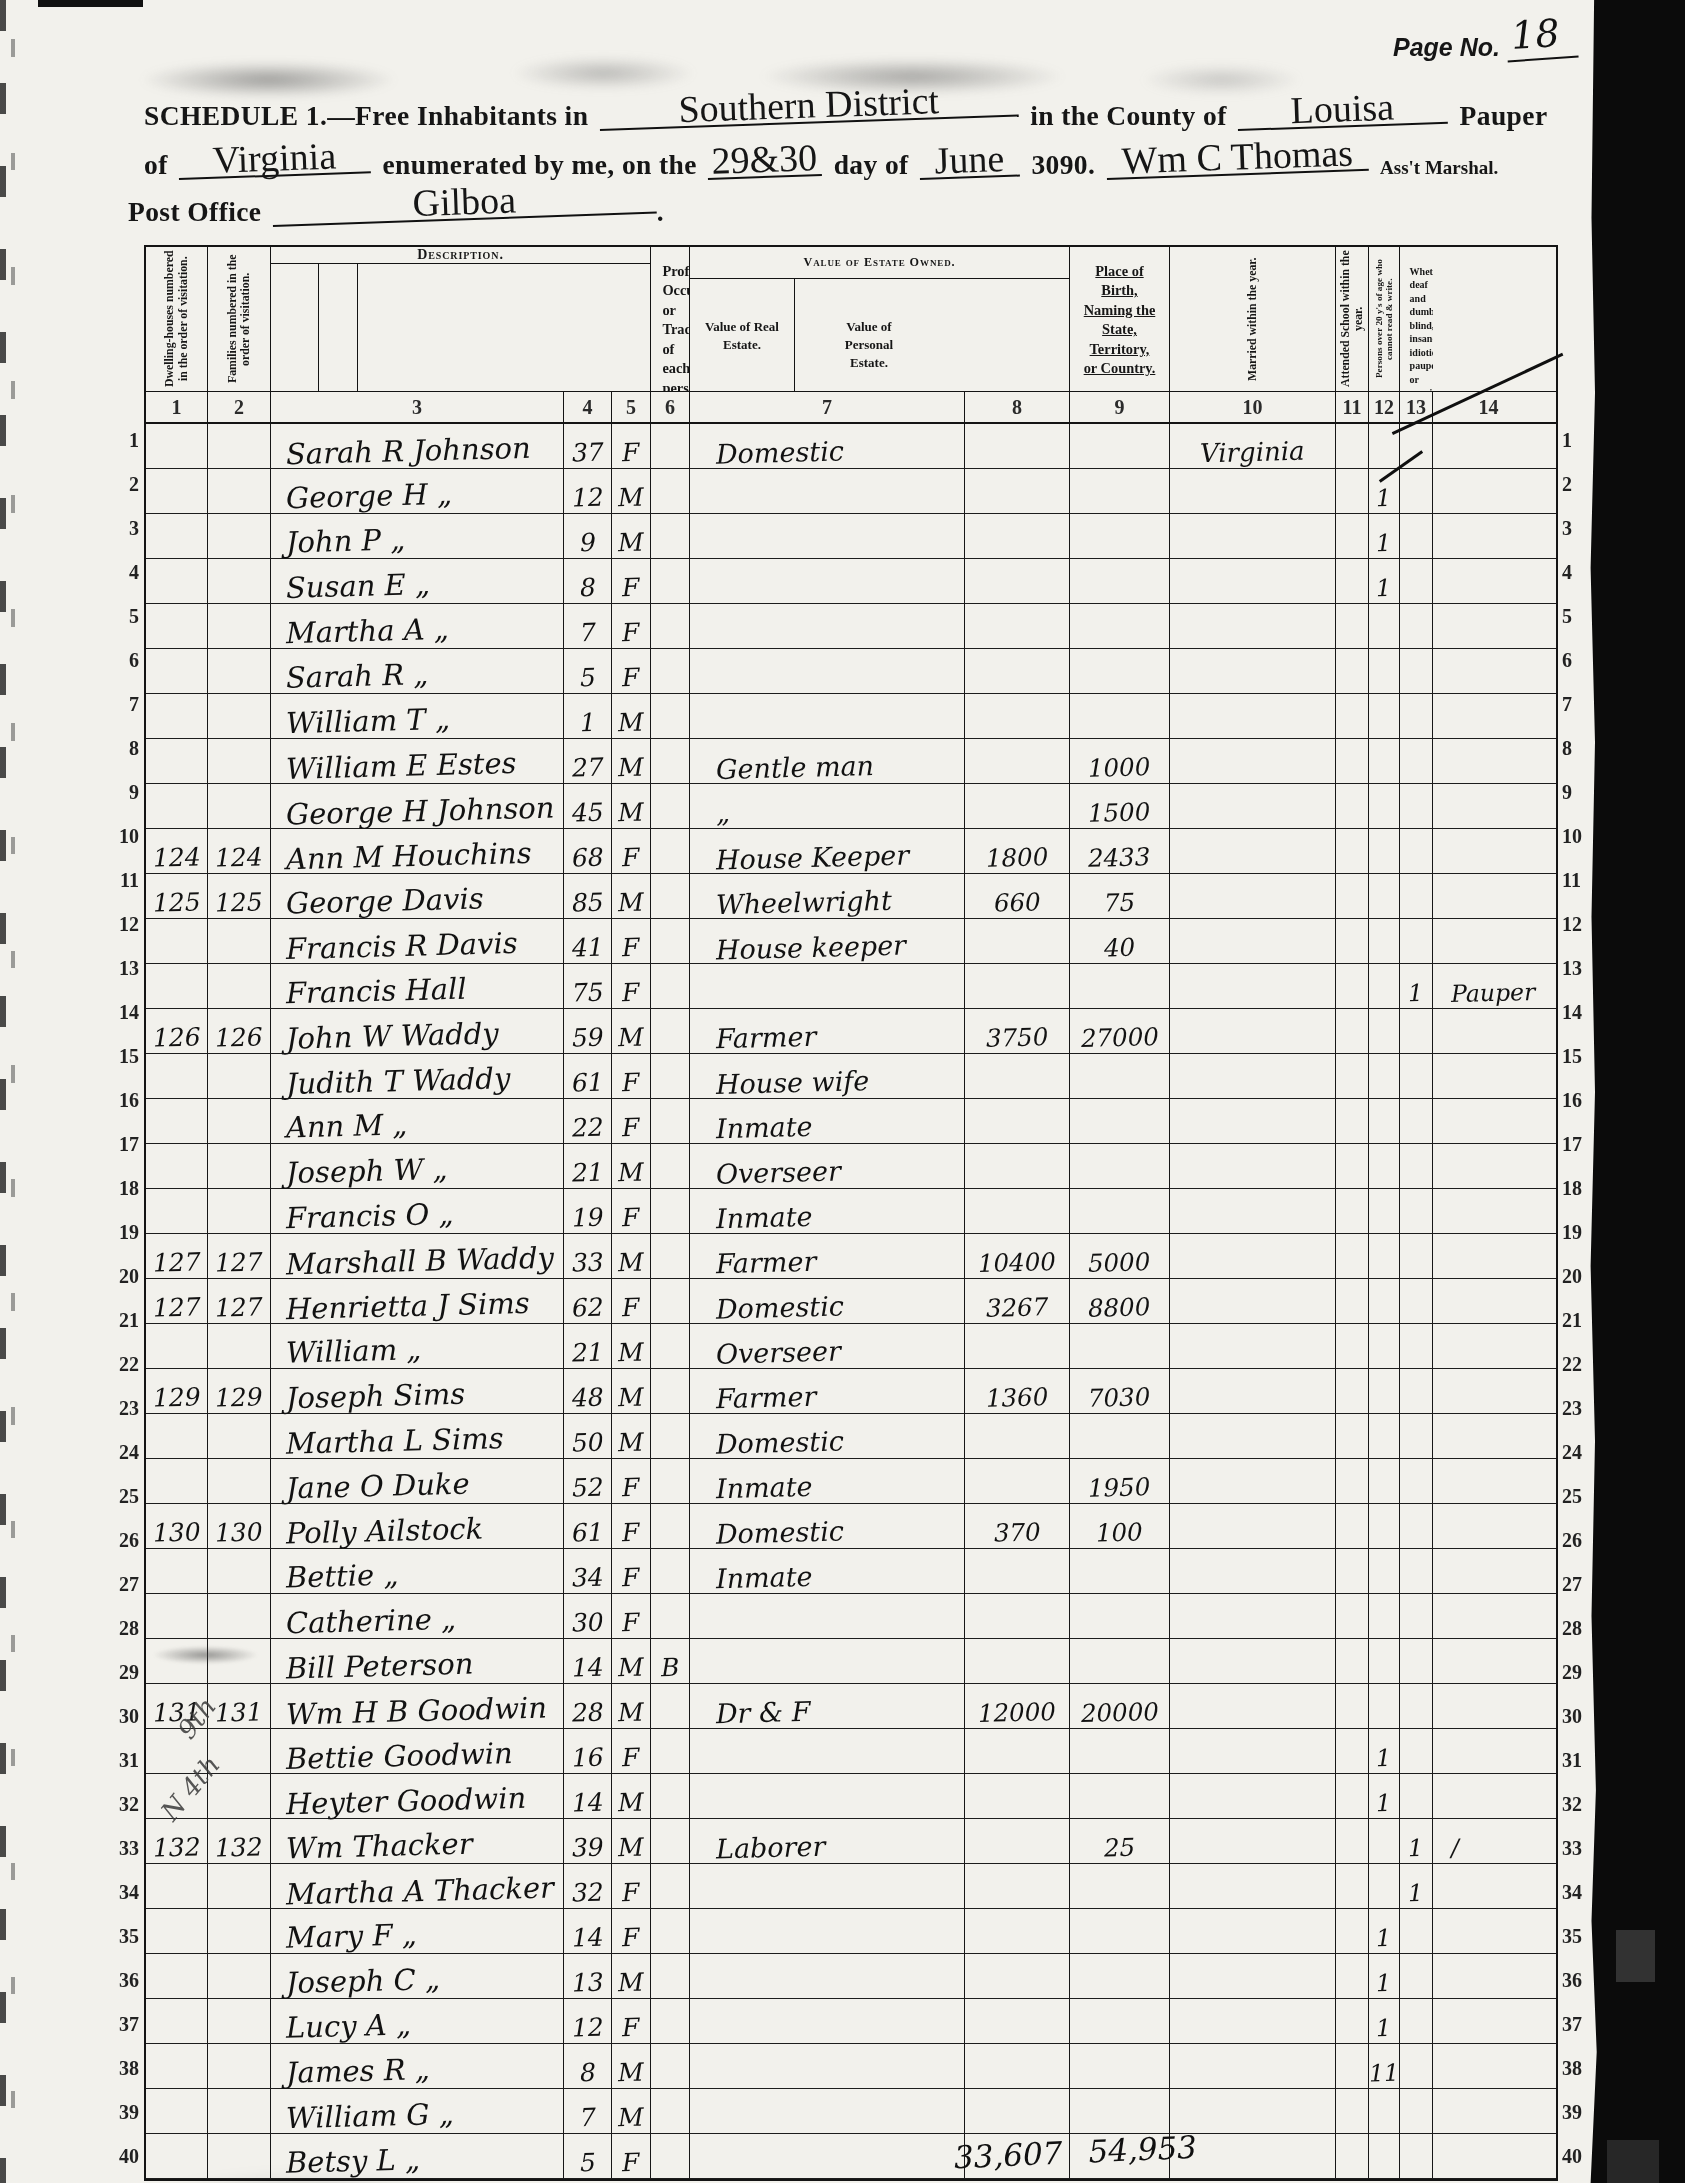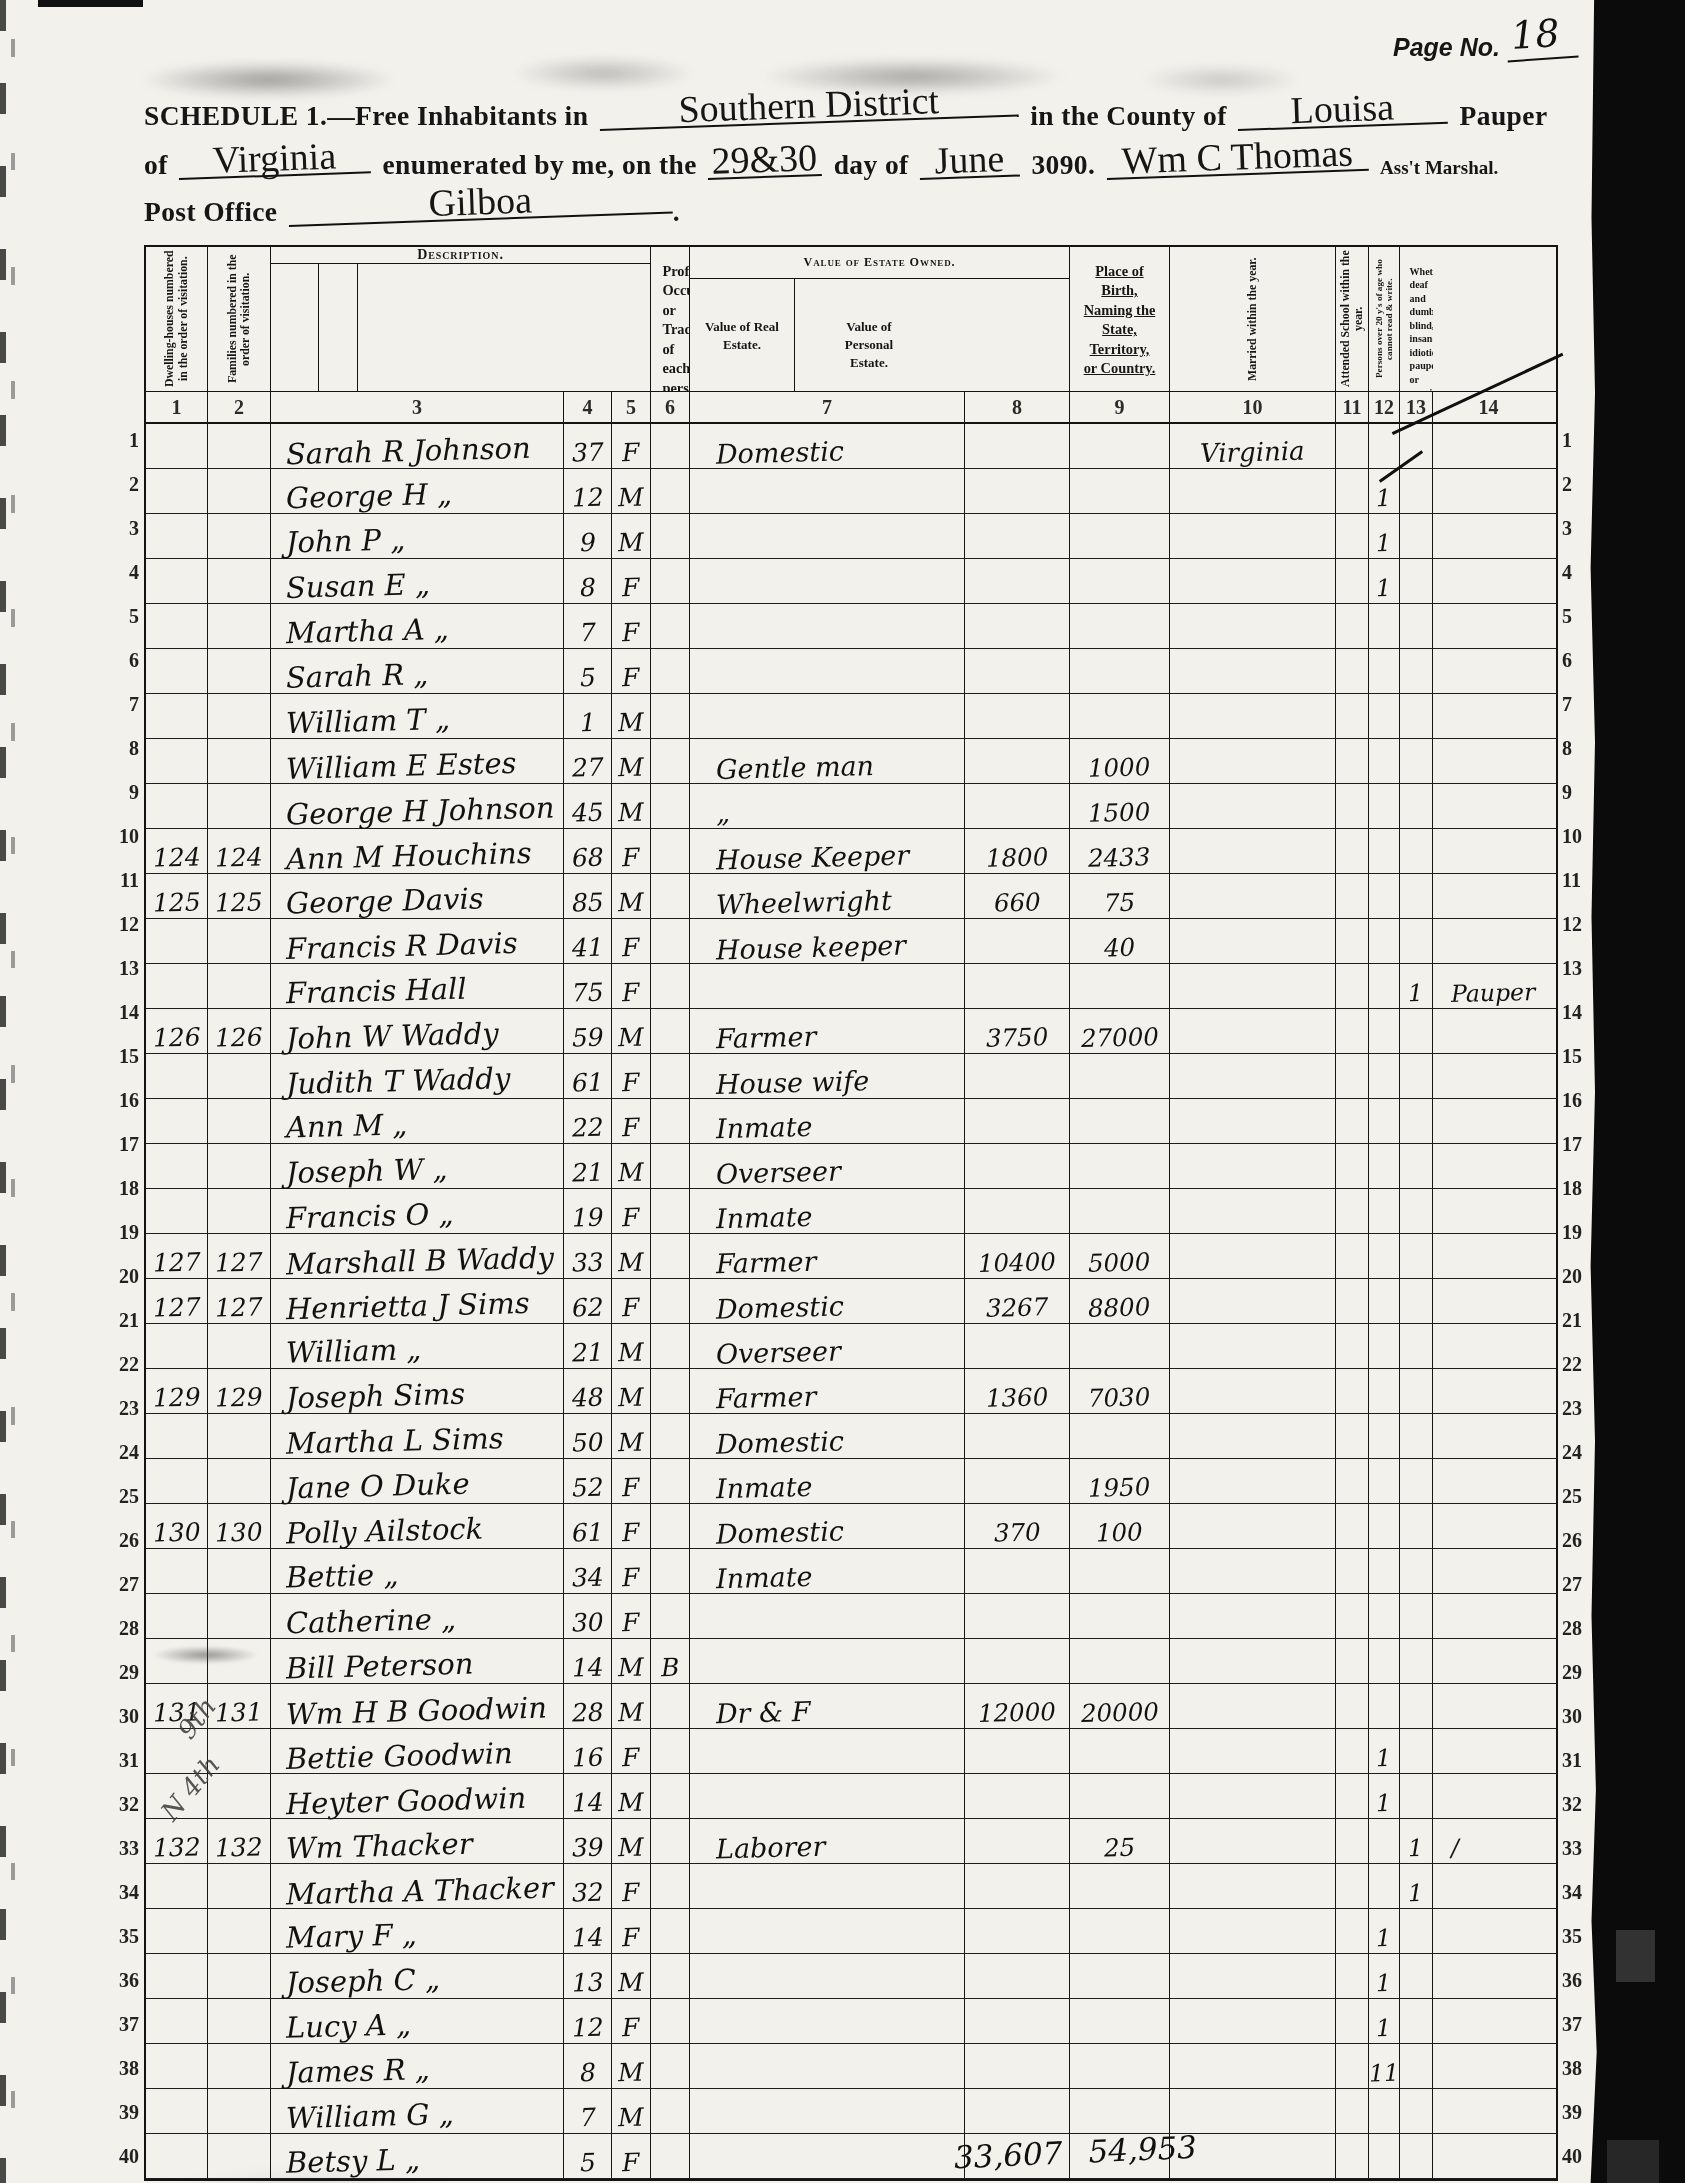--- a/index.html
+++ b/index.html
@@ -37,21 +37,21 @@
   .corner-mark{left:38px;top:0;width:105px;height:7px;background:#111;}
   
   .hw{font-family:"DejaVu Serif", serif;font-style:italic;color:#121212;}
   .print{font-family:Liberation Sans, sans-serif;}
   
   .pageno{position:absolute;left:1393px;top:33px;font-size:25px;font-style:italic;font-weight:bold;}
   .pageno-val{position:absolute;left:1506px;top:12.2px;font-size:38px;border-bottom:2.2px solid #111;padding:0 17.5px 1.7px 5.2px;transform:rotate(-4deg);}
   .titleline{position:absolute;display:flex;align-items:baseline;white-space:nowrap;}
   .t1{left:144px;top:95px;}
   .t2{left:144px;top:144px;}
-  .t3{left:144px;top:191px;}
+  .t3{left:128px;top:191px;}
   .tl-print{font-size:27.5px;font-weight:bold;letter-spacing:0.4px;}
   .tl-hw{font-size:38px;line-height:.9;border-bottom:2.2px solid #111;text-align:center;transform:rotate(-2deg);transform-origin:left bottom;}
   .sm{font-size:19px;font-weight:bold;}
   .w-district{min-width:419px;}
   .w-county{min-width:210px;}
   .w-state{min-width:192px;}
   .w-day{min-width:114px;}
   .w-month{min-width:100px;}
   .w-marshal{min-width:262px;}
   .w-po{min-width:384px;}

